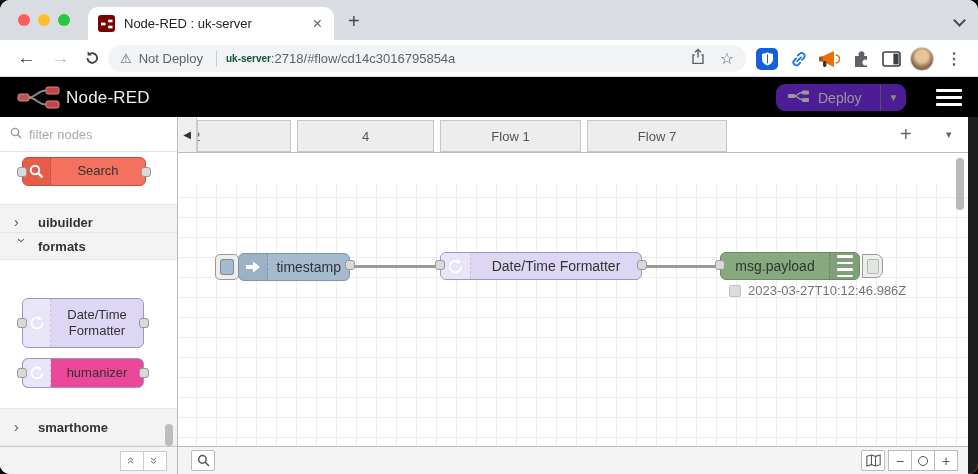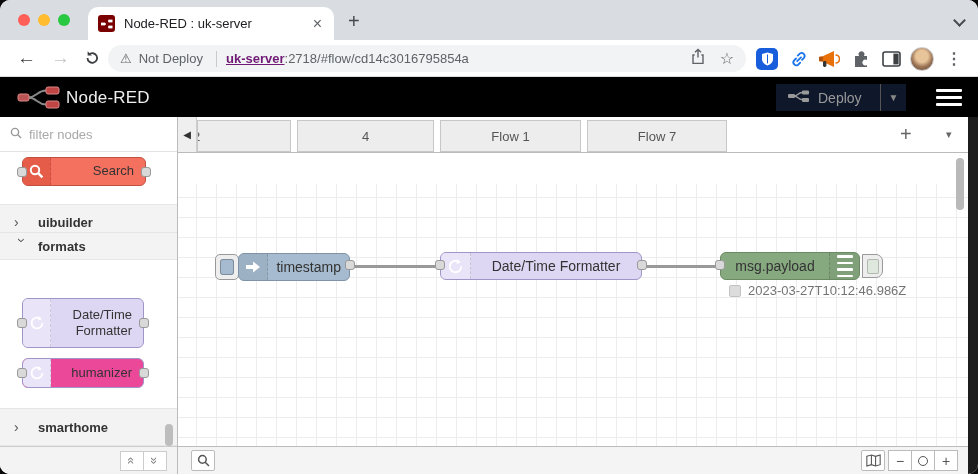--- a/index.html
+++ b/index.html
@@ -21,35 +21,35 @@
   .newtab { left:348px; top:12px; font-size:20px; color:#45494d; line-height:18px; }
   .strip-chevron { right:14px; top:16px; width:9px; height:9px; border-right:2px solid #45494d;
                    border-bottom:2px solid #45494d; transform:rotate(45deg); }
   .toolbar { left:0; top:40px; width:978px; height:37px; background:#fff; border-bottom:1px solid #dadce0; }
   .nav-ic { font-size:19px; color:#3c4043; top:7px; }
   .omnibox { left:108px; top:5px; width:638px; height:27px; background:#f1f3f4; border-radius:14px;
              display:flex; align-items:center; padding:0 12px; }
   .omnibox .warn { color:#5f6368; font-size:13px; }
   .omnibox .sec { color:#5f6368; font-size:13px; margin:0 4px 0 7px; }
   .omnibox .sep { color:#dadce0; width:1px; height:16px; background:#c8cbce; margin:0 9px; }
-  .omnibox .host { color:#701a75; font-size:13px; font-weight:bold;text-decoration:underline; }
+  .omnibox .host { color:#14532d; font-size:10px; font-weight:bold; }
   .omnibox .rest { color:#5f6368; font-size:13px; }
   .omnibox .spacer { flex:1; }
   .omnibox .star { color:#5f6368; font-size:16px; margin-left:14px; }
   .ext { top:8px; width:22px; height:22px; display:flex; align-items:center; justify-content:center; }
   .bw { background:#175ddc; border-radius:5px; }
   .avatar { width:24px; height:24px; border-radius:50%;
             background:radial-gradient(circle at 50% 38%, #e8c49a 0 34%, #9a7355 60%, #5f4632 100%);
             border:1px solid #c9ccd0; }
   .dots { color:#5f6368; font-size:16px; font-weight:bold; }
 
   
   .nrheader { left:0; top:77px; width:978px; height:40px; background:#000; }
   .brand { color:#eee; font-size:17px; left:66px; top:11px; letter-spacing:.2px; }
-  .deploy { left:776px; top:7px; width:130px; height:27px; background:#0f172a; border-radius:0;
+  .deploy { left:776px; top:7px; width:130px; height:27px; background:#4c1d95; border-radius:9px;
             display:flex; align-items:center; color:#999; font-size:14px; }
   .deploy .dlabel { margin-left:8px; }
   .deploy .caret { margin-left:auto; width:26px; text-align:center; border-left:1px solid #555;
                    align-self:stretch; line-height:27px; font-size:10px; color:#888; }
   .hamb { left:936px; top:12px; width:26px; }
   .hamb div { height:3px; background:#fff; border-radius:1px; margin-bottom:4px; }
 
   
   .palette { left:0; top:117px; width:178px; height:357px; background:#fff; border-right:1px solid #bbb; }
   .filterbox { left:0; top:0; width:177px; height:35px; background:#fff; border-bottom:1px solid #e3e3e3;
@@ -59,21 +59,21 @@
   .filterbox input::placeholder { color:#a9a9a9; }
   .pal-cat { left:0; width:177px; background:#f3f3f3; border-top:1px solid #e6e6e6; border-bottom:1px solid #e6e6e6;
              display:flex; align-items:center; padding-left:14px; }
   .pal-cat .chev { color:#555; font-size:14px; width:16px; }
   .chev-open { display:inline-block; transform:rotate(90deg); }
   .pal-cat .cat-label { font-size:13px; font-weight:bold; color:#333; margin-left:8px; }
   .pal-node { position:absolute; border-radius:6px; border:1px solid; font-size:13px; color:#333;
               display:flex; align-items:center; }
   .pal-node .icobox { align-self:stretch; width:28px; border-right:1px dashed rgba(0,0,0,.12);
                       display:flex; align-items:center; justify-content:center; border-radius:5px 0 0 5px; }
-  .pal-node .plabel { flex:1; text-align:right; line-height:1.25; padding:2px 11px; }
+  .pal-node .plabel { flex:1; text-align:center; line-height:1.25; padding:2px 4px; }
   .port { position:absolute; width:10px; height:10px; background:#d9d9d9; border:1px solid #999;
           border-radius:3px; }
   .pal-scroll { left:165px; top:307px; width:8px; height:22px; background:#bdbdbd; border-radius:4px; }
   .pal-footer { left:0; top:329px; width:177px; height:28px; background:#f3f3f3; border-top:1px solid #ccc;
                 display:flex; align-items:center; justify-content:flex-end; padding-right:10px; }
   .mini-btn { width:24px; height:20px; background:#fff; border:1px solid #ccc; display:flex;
               align-items:center; justify-content:center; color:#777; font-size:13px; }
   .rot90 { display:inline-block; transform:rotate(90deg); }
 
   

